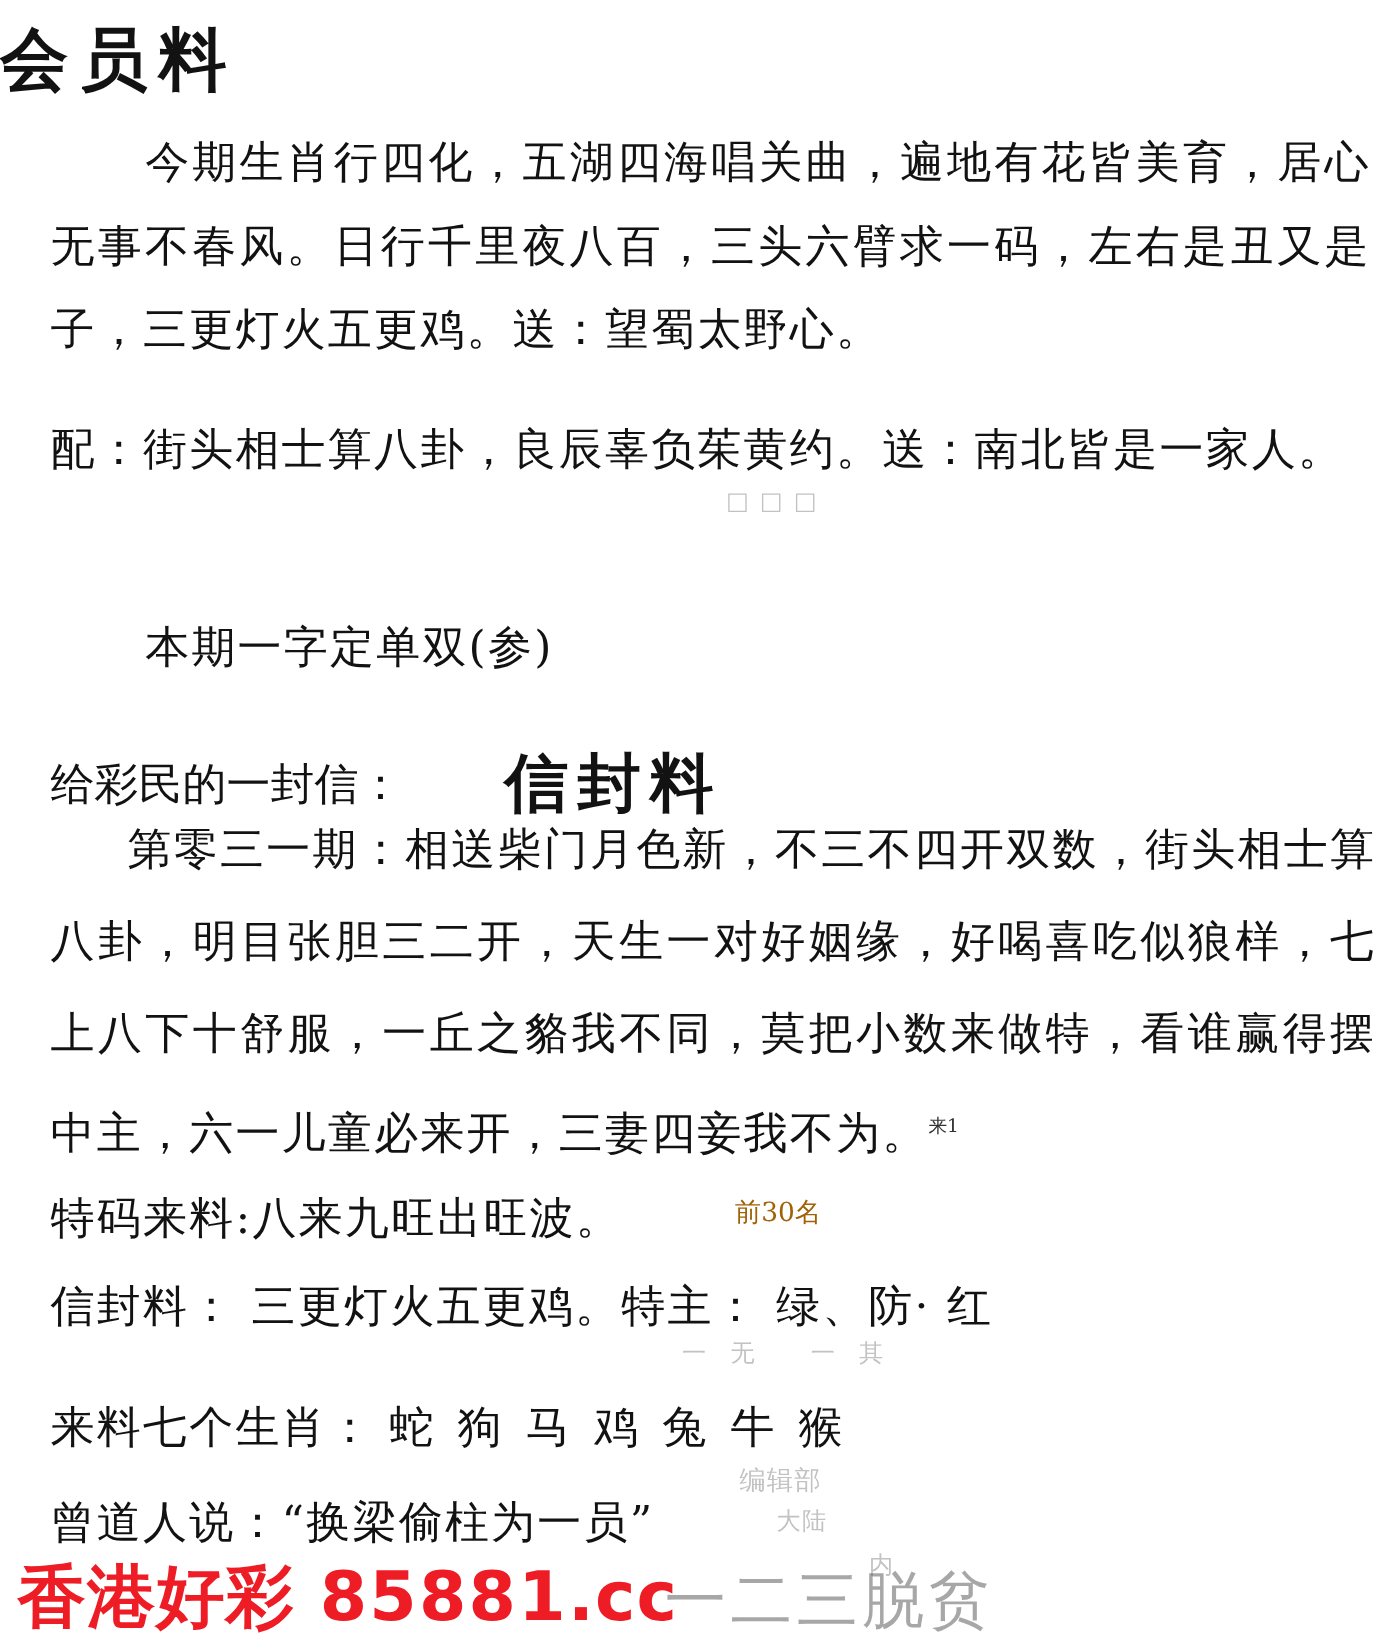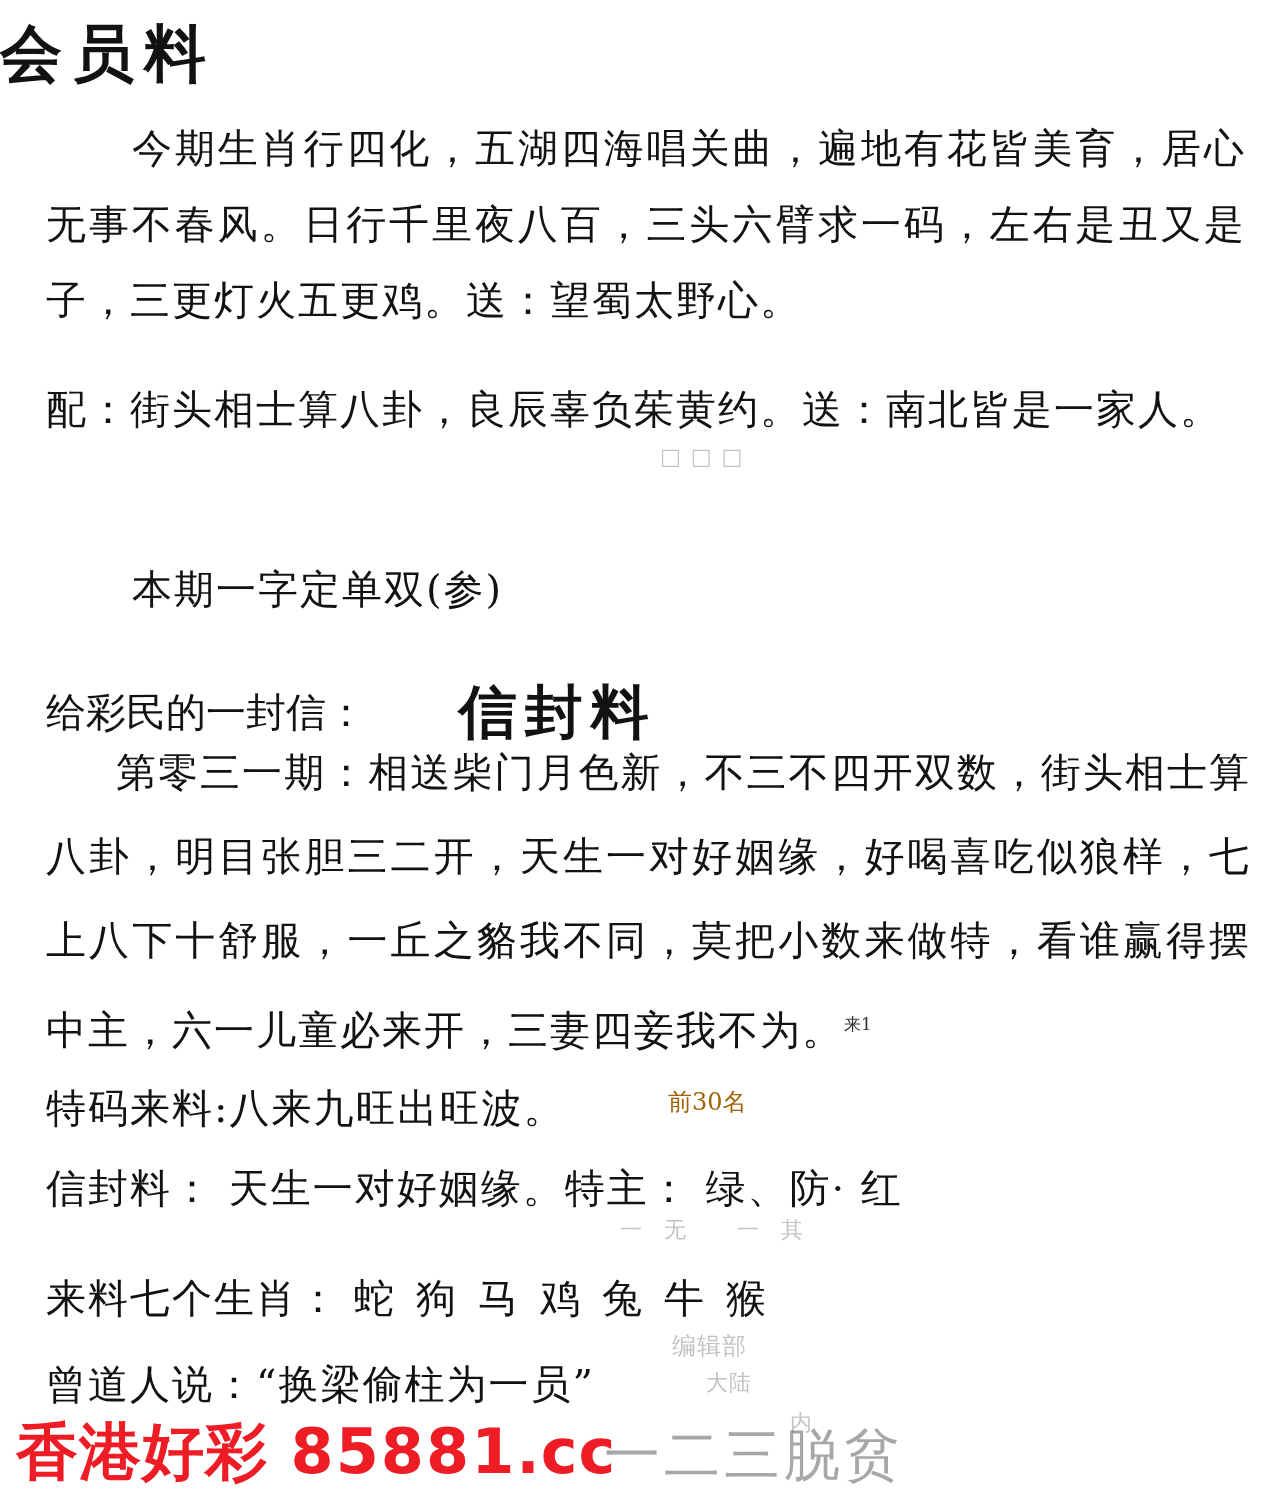--- a/index.html
+++ b/index.html
@@ -209,21 +209,21 @@
     <span class="title-sub">信封料</span>
   </div>
 
   <div class="block p5">
     <span>第零三一期：相送柴门月色新，不三不四开双数，街头相士算八卦，明目张胆三二开，天生一对好姻缘，好喝喜吃似狼样，七上八下十舒服，一丘之貉我不同，莫把小数来做特，看谁赢得摆中主，六一儿童必来开，三妻四妾我不为。</span><span class="sup-mark">来1</span>
   </div>
 
   <div class="block p6">特码来料:八来九旺出旺波。</div>
   <div class="small-note">前30名</div>
 
-  <div class="block p7">信封料： 天生一对好姻缘。特主： 绿、防· 红</div>
+  <div class="block p7">信封料： 三更灯火五更鸡。特主： 绿、防· 红</div>
 
   <div class="ghost g2">一无 一其</div>
 
   <div class="block p8">
     <span>来料七个生肖：</span><span class="gap-s"></span><span class="zodiac">蛇</span><span class="zodiac">狗</span><span class="zodiac">马</span><span class="zodiac">鸡</span><span class="zodiac">兔</span><span class="zodiac">牛</span><span class="zodiac">猴</span>
   </div>
 
   <div class="block p9">曾道人说：“换梁偷柱为一员”</div>
 
   <div class="ghost g3">编辑部</div>

